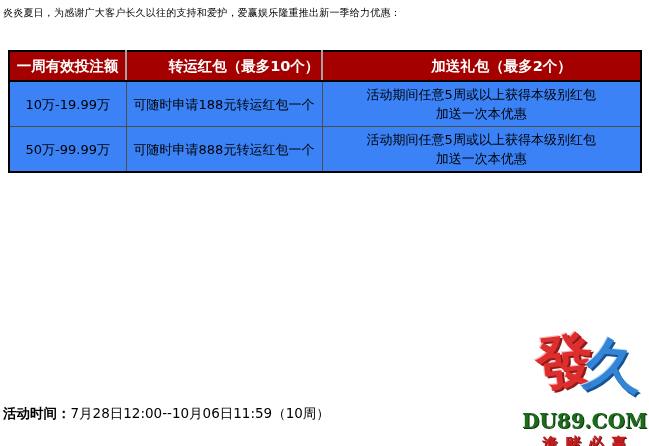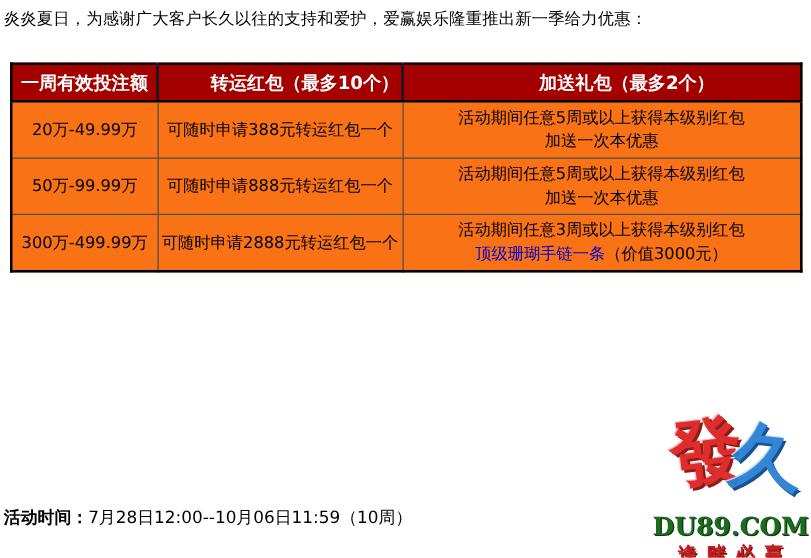--- a/index.html
+++ b/index.html
@@ -6,44 +6,44 @@
   body {
     width: 649px; height: 446px;
     background: #ffffff;
     font-family: "DejaVu Sans", sans-serif;
     color: #000;
     position: relative;
     overflow: hidden;
   }
   .intro {
     position: absolute; left: 3px; top: 6px;
-    font-size: 13px; letter-spacing: 0.2px;
+    font-size: 10px; letter-spacing: 0.2px;
     white-space: nowrap;
   }
   table.promo {
     position: absolute; left: 8px; top: 50px;
     width: 632px;
     border-collapse: collapse;
     border: 2px solid #000;
     table-layout: fixed;
-    background: #f97316;
+    background: #3b82f6;
   }
   col.c1 { width: 117px; }
   col.c2 { width: 196px; }
   col.c3 { width: 319px; }
   th {
     background: var(--header-bg, #A40000);
     color: var(--header-text, #fff);
     font-weight: bold;
     font-size: 14.5px;
     height: 26px;
     padding: 1px 0;
     border-bottom: 2px solid #000;
   }
-  th + th { border-left: 2px solid #0f172a; padding-left: 40px; }
+  th + th { border-left: 2px solid #a3a3a3; padding-left: 40px; }
   td {
     border: 1px solid #4d4d4d;
     text-align: center;
     vertical-align: middle;
     font-size: 13px;
     line-height: 19px;
     height: 42px;
     padding: 1px 2px;
   }
   .gift-link { color: var(--link-blue, #0000CC); cursor: pointer; }
@@ -99,54 +99,44 @@
       <col class="c3">
     </colgroup>
   <thead>
     <tr>
       <th>一周有效投注额</th>
       <th>转运红包（最多10个）</th>
       <th>加送礼包（最多2个）</th>
     </tr>
   </thead>
   <tbody>
-
   <tr>
-    <td>20万-49.99万</td>
-    <td>可随时申请388元转运红包一个</td>
+    <td>10万-19.99万</td>
+    <td>可随时申请188元转运红包一个</td>
     <td>
       <div>活动期间任意5周或以上获得本级别红包</div>
       <div>
         <span>加送一次本优惠</span><span class="gift-link"></span><span></span>
       </div>
     </td>
   </tr>
+
 
   <tr>
     <td>50万-99.99万</td>
     <td>可随时申请888元转运红包一个</td>
     <td>
       <div>活动期间任意5周或以上获得本级别红包</div>
       <div>
         <span>加送一次本优惠</span><span class="gift-link"></span><span></span>
       </div>
     </td>
   </tr>
 
 
-  <tr>
-    <td>300万-499.99万</td>
-    <td>可随时申请2888元转运红包一个</td>
-    <td>
-      <div>活动期间任意3周或以上获得本级别红包</div>
-      <div>
-        <span></span><span class="gift-link">顶级珊瑚手链一条</span><span>（价值3000元）</span>
-      </div>
-    </td>
-  </tr>
 
 
 </tbody>
 </table>
 
 <div class="footer-line">
   <span class="footer-label">活动时间：</span><span>7月28日12:00--10月06日11:59（10周）</span>
 </div>
 
 <div class="watermark">

